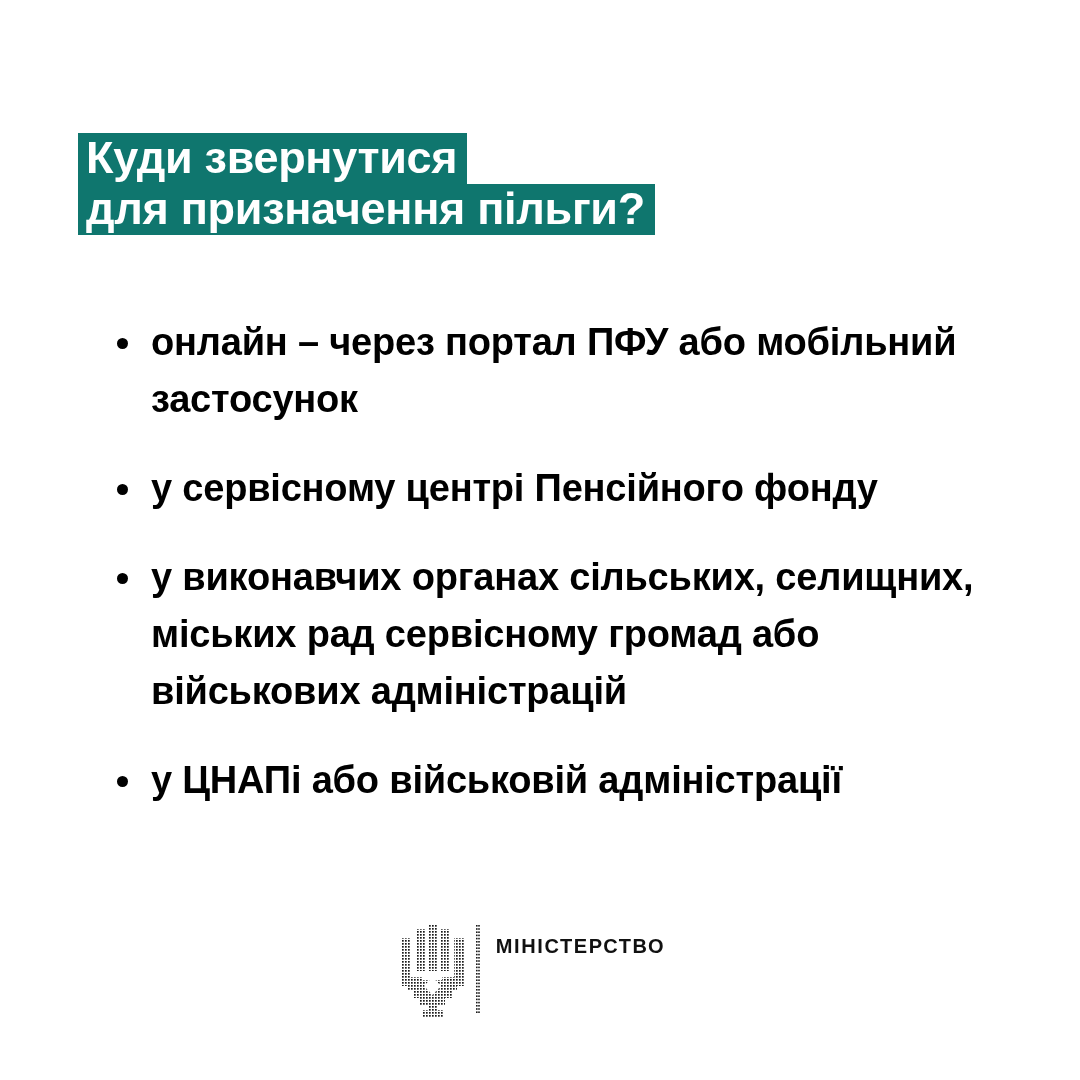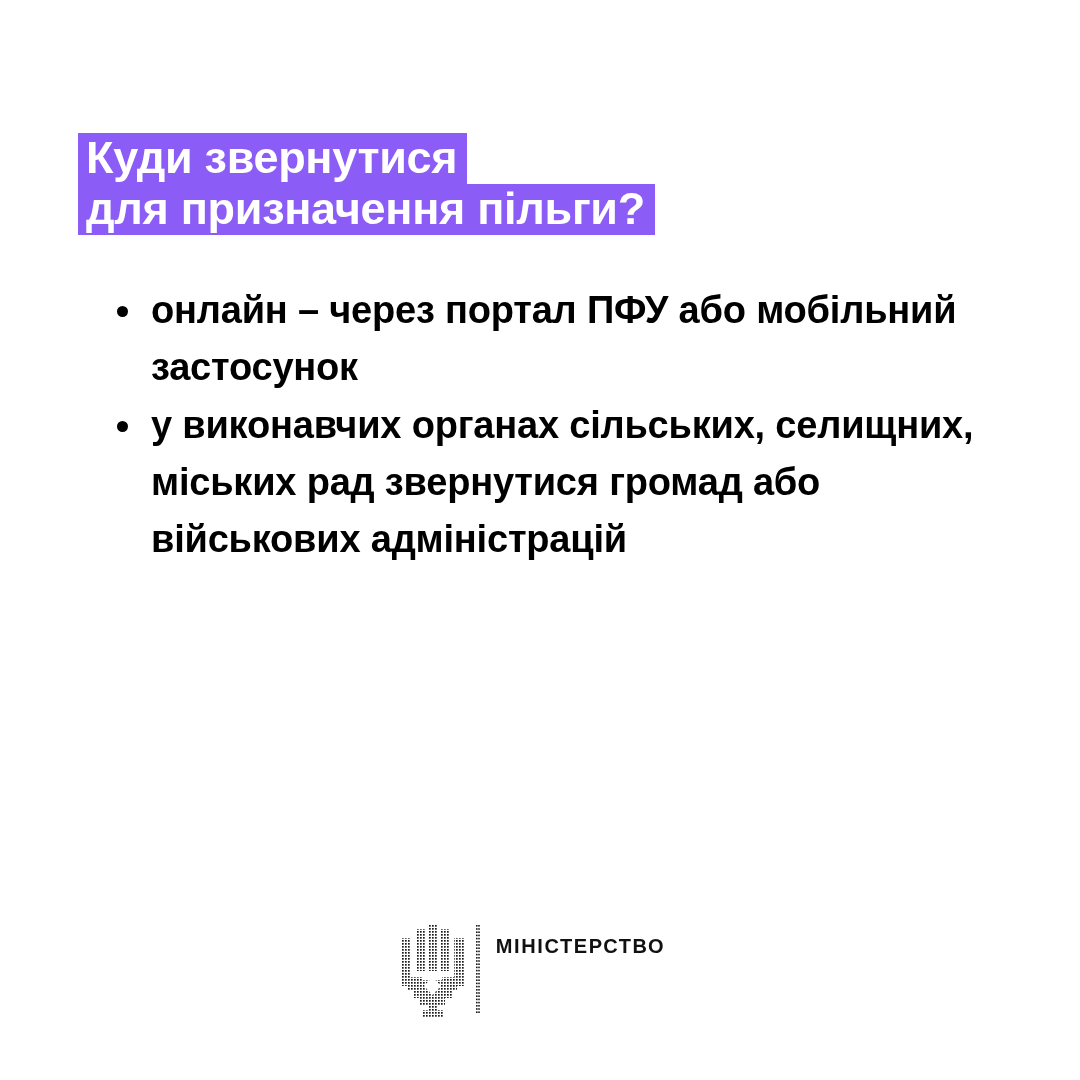--- a/index.html
+++ b/index.html
@@ -23,21 +23,21 @@
 
   
   .title-block {
     position: absolute;
     left: 78px;
     top: 133px;
     width: 920px;
   }
   .title-line {
     display: table;
-    background: #8b5cf6;
+    background: #0f766e;
     color: #ffffff;
     font-size: 45px;
     font-weight: bold;
     line-height: 48px;
     letter-spacing: -0.3px;
     padding: 1px 10px 2px 8px;
     white-space: nowrap;
     box-sizing: border-box;
   }
   .title-line.second {
@@ -67,20 +67,21 @@
     position: absolute;
     left: 13px;
     top: 24px;
     width: 11px;
     height: 11px;
     background: #000000;
     border-radius: 50%;
   }
   .bullet-text {
     display: block;
+    margin-top: 32px;
   }
 
   
   .logo-block {
     position: absolute;
     left: 0;
     right: 16px;
     top: 925px;
     display: flex;
     justify-content: center;
@@ -126,21 +127,29 @@
     <div class="title-line second">для призначення пільги?</div>
   </div>
 
   <ul class="bullet-list">
     <li class="bullet-item">
       <span class="bullet-dot"></span>
       <span class="bullet-text">онлайн – через портал ПФУ або мобільний застосунок</span>
     </li>
     <li class="bullet-item">
       <span class="bullet-dot"></span>
-      <span class="bullet-text">у виконавчих органах сільських, селищних, міських рад звернутися громад або військових адміністрацій</span>
+      <span class="bullet-text">у сервісному центрі Пенсійного фонду</span>
+    </li>
+    <li class="bullet-item">
+      <span class="bullet-dot"></span>
+      <span class="bullet-text">у виконавчих органах сільських, селищних, міських рад сервісному громад або військових адміністрацій</span>
+    </li>
+    <li class="bullet-item">
+      <span class="bullet-dot"></span>
+      <span class="bullet-text">у ЦНАПі або військовій адміністрації</span>
     </li>
   </ul>
 
   <div class="logo-block">
     <div class="logo-inner">
 
       <svg class="trident" viewBox="0 0 66 94">
         <defs>
           <pattern id="halftone" width="3" height="3" patternUnits="userSpaceOnUse">
             <rect width="3" height="3" fill="#ffffff"></rect>

